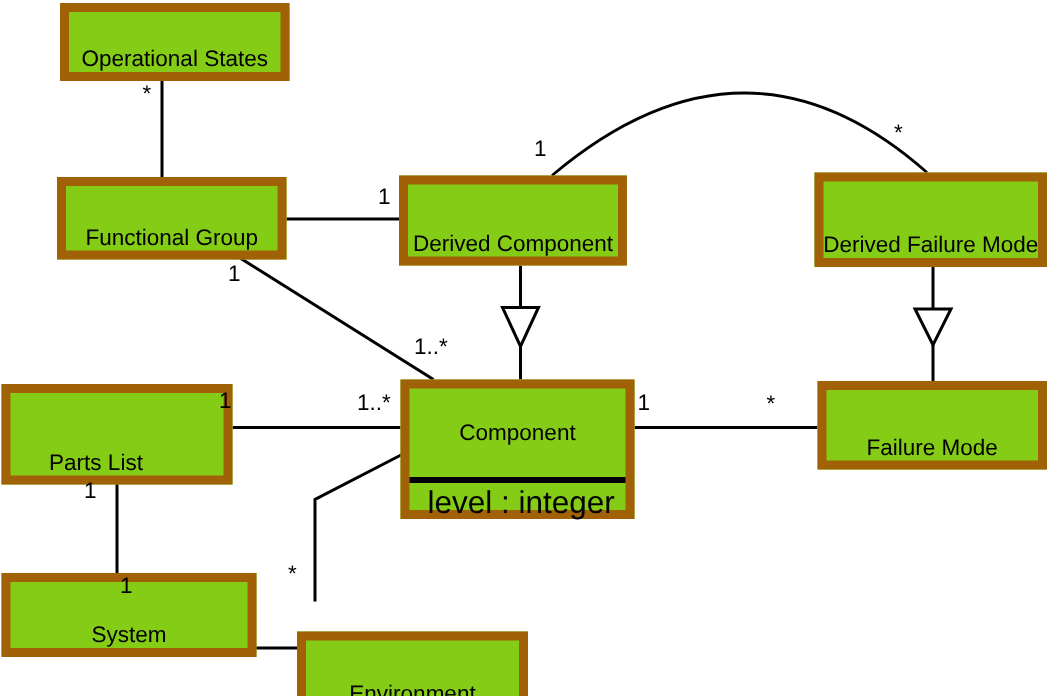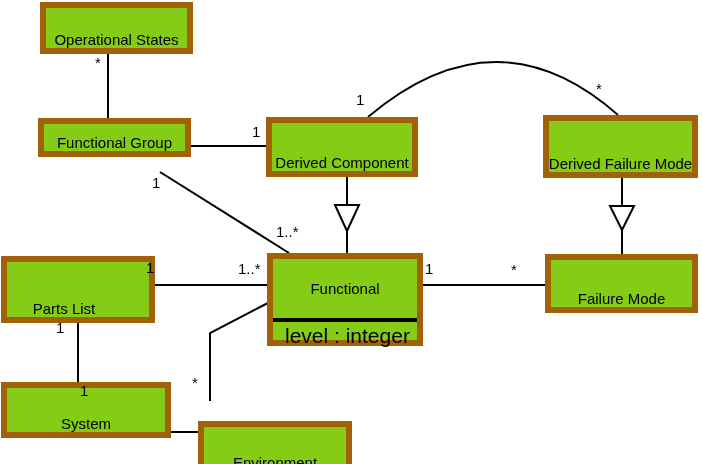--- a/index.html
+++ b/index.html
@@ -29,21 +29,21 @@
     display: flex;
     align-items: flex-end;
     justify-content: center;
     font-size: 15px;
     line-height: 17px;
     white-space: nowrap;
   }
   .uml-box.shift-left { padding-right: 28px; }
 
   #box-operational-states  { left: 40px;  top: 2px;   width: 153px; height: 52px; }
-  #box-functional-group    { left: 38px;  top: 118px; width: 153px; height: 39px; }
+  #box-functional-group    { left: 38px;  top: 118px; width: 153px; height: 55px; }
   #box-derived-component   { left: 266px; top: 117px; width: 152px; height: 60px; }
   #box-derived-failure-mode{ left: 543px; top: 115px; width: 155px; height: 63px; }
   #box-parts-list          { left: 1px;   top: 256px; width: 154px; height: 67px; }
   #box-failure-mode        { left: 545px; top: 254px; width: 153px; height: 59px; }
   #box-system              { left: 1px;   top: 382px; width: 170px; height: 56px; padding-left: 28px; }
   #box-environment         { left: 198px; top: 401px; width: 154px; height: 56px; margin-top: 20px; }
 
   #box-component {
     left: 267px; top: 253px; width: 156px; height: 93px;
     padding: 0; display: block;
@@ -137,21 +137,21 @@
   <div class="uml-box" id="box-derived-failure-mode">
     <span>Derived Failure Mode</span>
   </div>
 
   <div class="uml-box shift-left" id="box-parts-list">
     <span>Parts List</span>
   </div>
 
   <div class="uml-box" id="box-component">
     <div class="name-compartment">
-      <span>Functional</span>
+      <span>Component</span>
     </div>
     <div class="attr-compartment">
       <span>level : integer</span>
     </div>
   </div>
 
   <div class="uml-box" id="box-failure-mode">
     <span>Failure Mode</span>
   </div>
 

